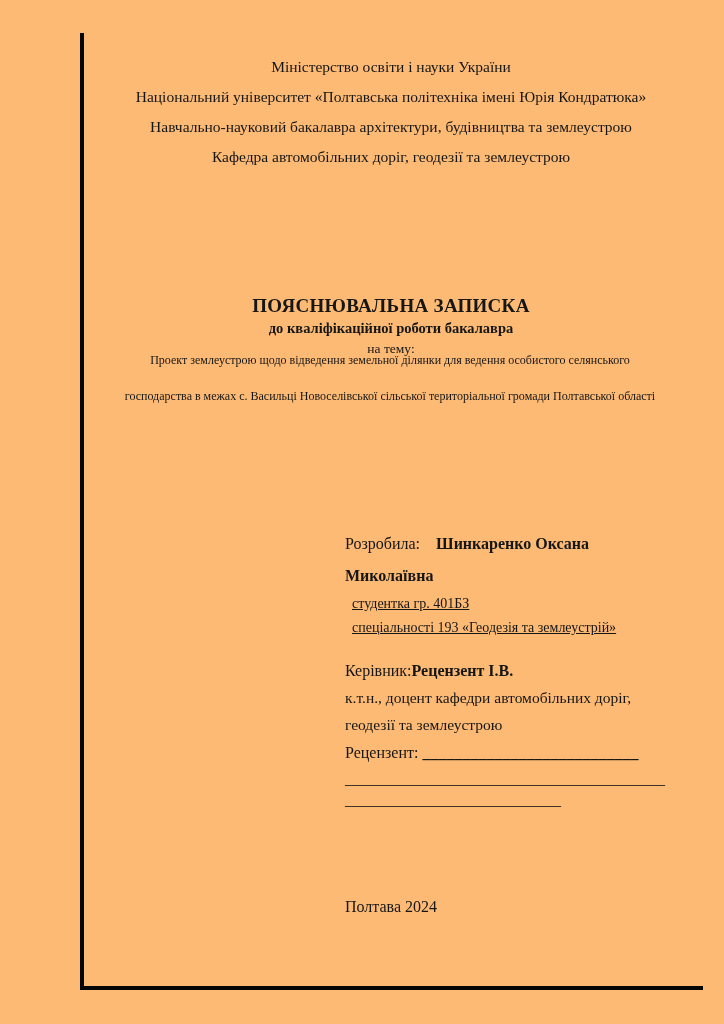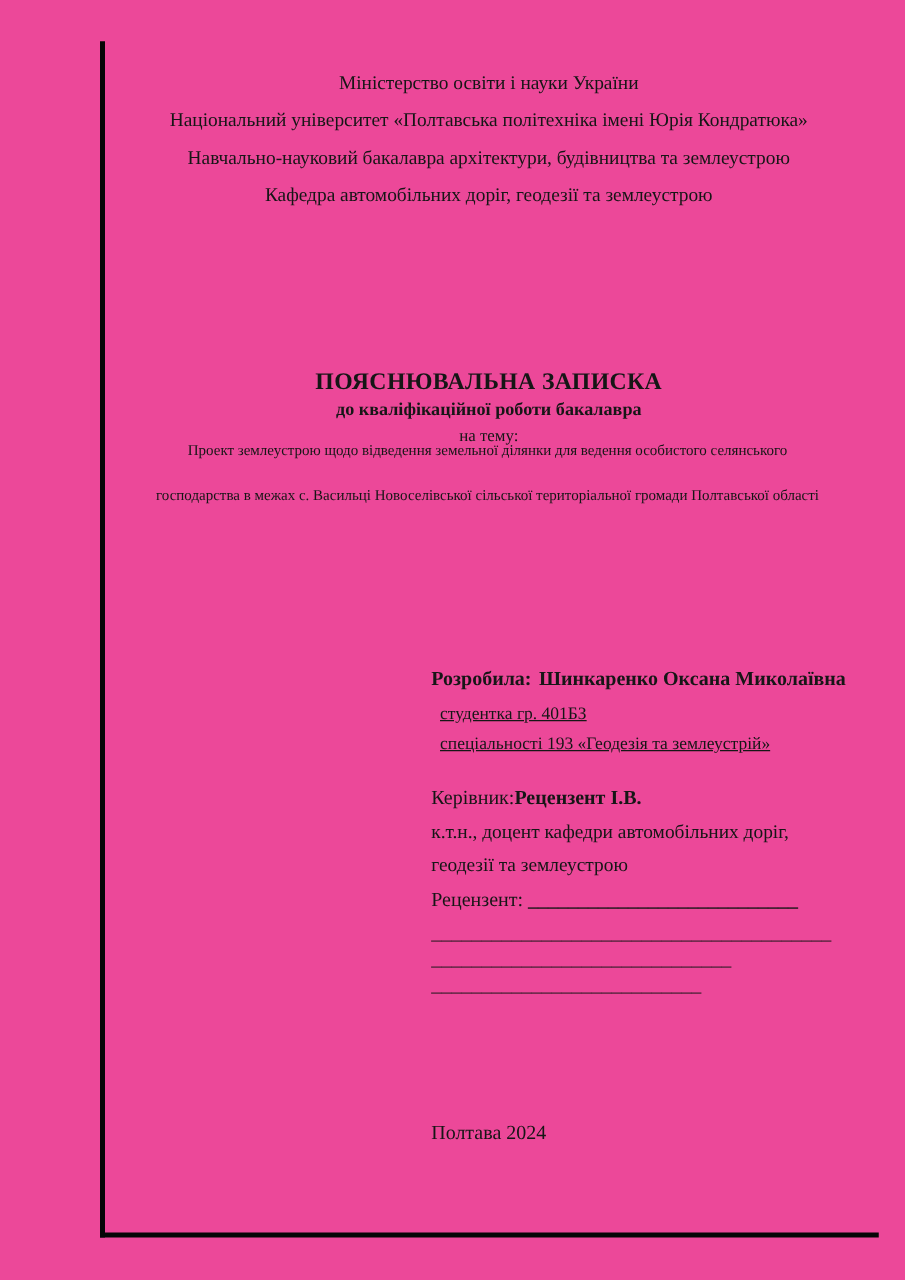--- a/index.html
+++ b/index.html
@@ -5,21 +5,21 @@
   html, body {
     margin: 0;
     padding: 0;
     background: #ededed;
   }
   .page {
     position: relative;
     width: 724px;
     height: 1024px;
     margin: 0 auto;
-    background: #ec4899;
+    background: #fdba74;
     font-family: "Liberation Serif", "DejaVu Serif", serif;
     color: #161616;
     overflow: hidden;
   }
   .frame-left {
     position: absolute;
     left: 80px;
     top: 33px;
     width: 4px;
     height: 957px;
@@ -81,22 +81,22 @@
     left: 345px;
     width: 332px;
     top: 528px;
     font-size: 16px;
   }
   .dev-name-line {
     line-height: 32px;
     font-weight: bold;
   }
   .dev-label {
-    font-weight: bold;
-    margin-right: 6px;
+    font-weight: normal;
+    margin-right: 16px;
   }
   .dev-info {
     font-size: 14px;
     line-height: 24px;
     padding-left: 7px;
     text-decoration: underline;
   }
   .supervisor {
     margin-top: 18px;
   }
@@ -165,21 +165,20 @@
     </div>
 
     <div class="supervisor">
       <div class="sup-line"><span>Керівник:</span><span class="sup-name">Рецензент І.В.</span></div>
       <div class="sup-desc">к.т.н., доцент кафедри автомобільних доріг, геодезії та землеустрою</div>
     </div>
 
     <div class="reviewer">
       <div class="rev-line"><span>Рецензент:</span> <span class="rev-blank-inline">___________________________</span></div>
       <div class="rev-blank">________________________________________</div>
-      <div class="rev-blank">______________________________</div>
       <div class="rev-blank">___________________________</div>
     </div>
 
   </div>
 
   <div class="footer">Полтава 2024</div>
 
 </div>
 
 </body></html>

